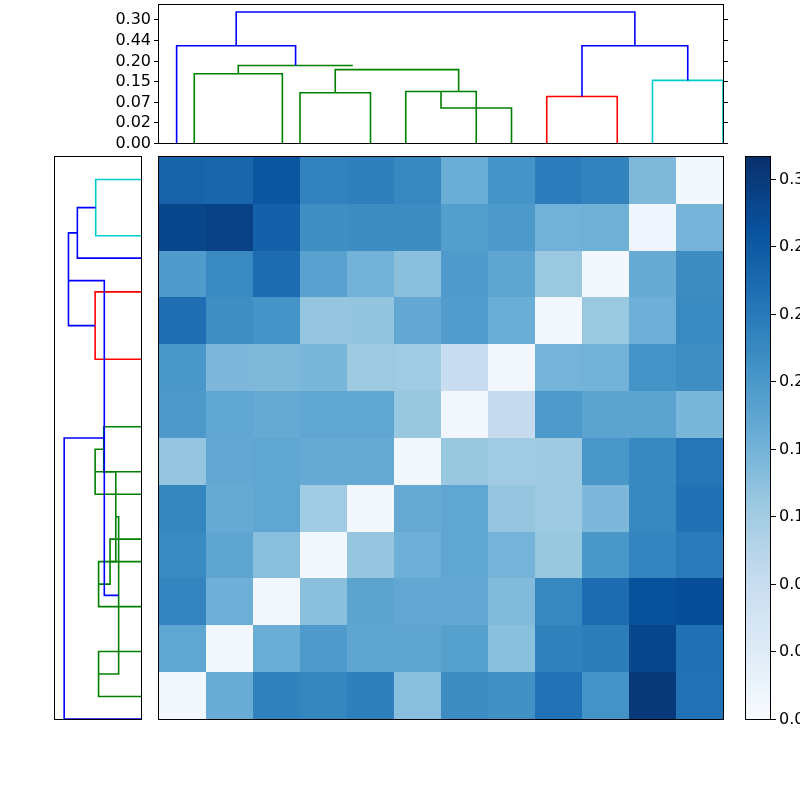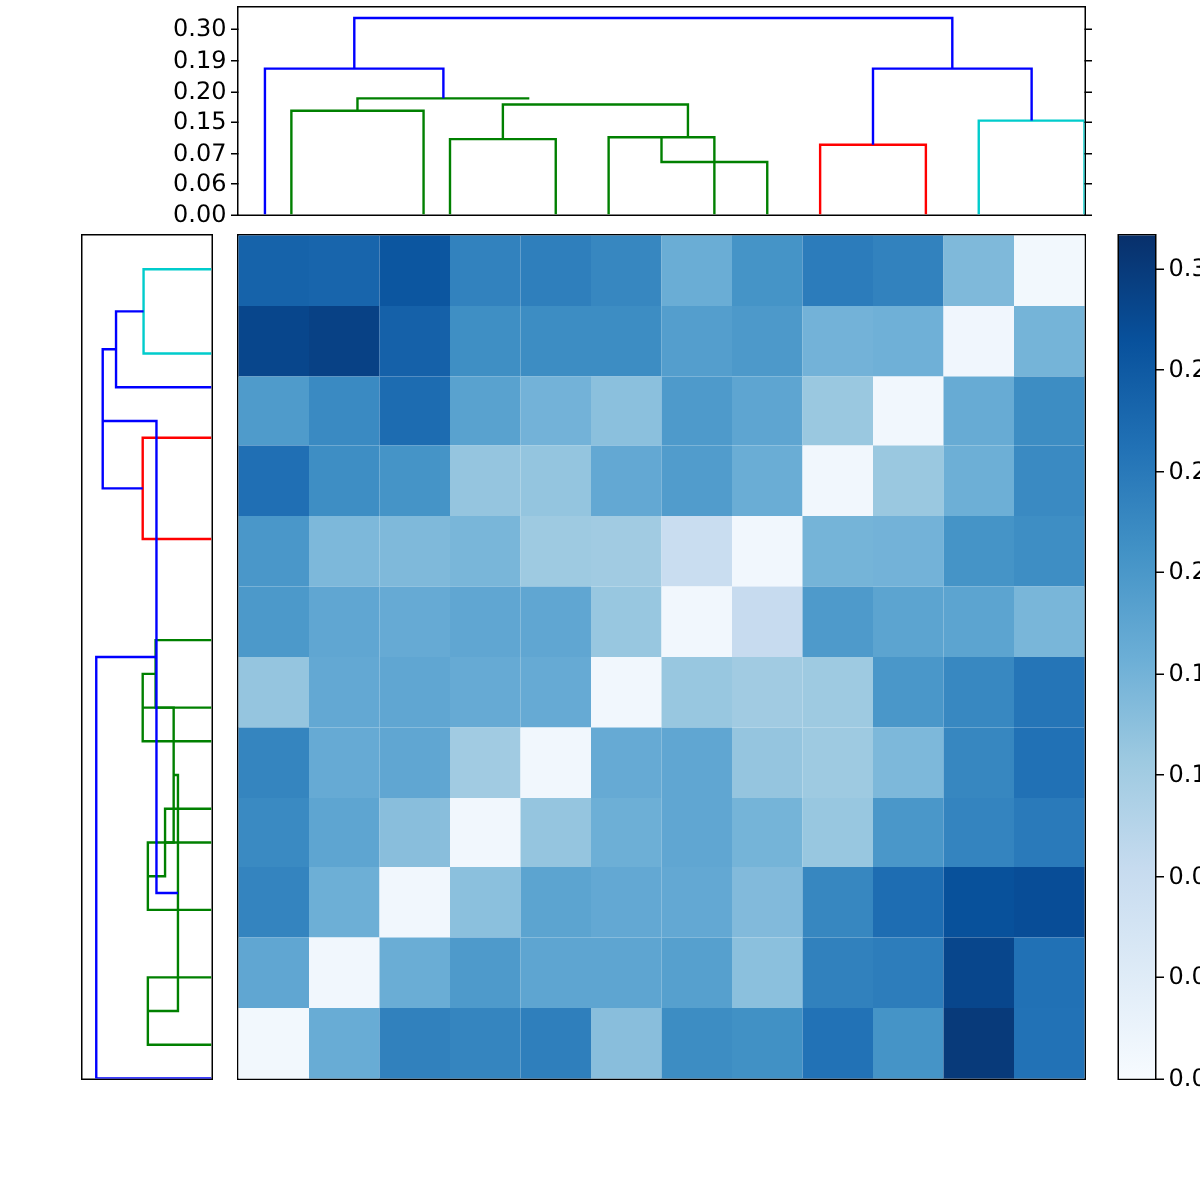--- a/index.html
+++ b/index.html
@@ -121,33 +121,33 @@
 
 <div id="figure">
 
   <div class="panel" id="col-dendro">
     <div id="col-dendro-axis">
         <div class="yaxis-tick" style="top: 138px;"></div>
         <div class="yaxis-tick-right" style="top: 138px;"></div>
         <div class="yaxis-label" style="top: 138px;">0.00</div>
         <div class="yaxis-tick" style="top: 117.403px;"></div>
         <div class="yaxis-tick-right" style="top: 117.403px;"></div>
-        <div class="yaxis-label" style="top: 117.403px;">0.06</div>
+        <div class="yaxis-label" style="top: 117.403px;">0.02</div>
         <div class="yaxis-tick" style="top: 96.806px;"></div>
         <div class="yaxis-tick-right" style="top: 96.806px;"></div>
         <div class="yaxis-label" style="top: 96.806px;">0.07</div>
         <div class="yaxis-tick" style="top: 76.209px;"></div>
         <div class="yaxis-tick-right" style="top: 76.209px;"></div>
         <div class="yaxis-label" style="top: 76.209px;">0.15</div>
         <div class="yaxis-tick" style="top: 55.6119px;"></div>
         <div class="yaxis-tick-right" style="top: 55.6119px;"></div>
         <div class="yaxis-label" style="top: 55.6119px;">0.20</div>
         <div class="yaxis-tick" style="top: 35.0149px;"></div>
         <div class="yaxis-tick-right" style="top: 35.0149px;"></div>
-        <div class="yaxis-label" style="top: 35.0149px;">0.19</div>
+        <div class="yaxis-label" style="top: 35.0149px;">0.44</div>
         <div class="yaxis-tick" style="top: 14.4179px;"></div>
         <div class="yaxis-tick-right" style="top: 14.4179px;"></div>
         <div class="yaxis-label" style="top: 14.4179px;">0.30</div>
       </div>
     <svg id="col-dendro-svg" width="564" height="138" viewBox="0 0 564 138">
         <path d="M 35.25 138 L 35.25 68.79402985074627 L 123.375 68.79402985074627 L 123.375 138" fill="none" stroke="#008000" stroke-width="1.6"></path>
         <path d="M 79.3125 68.79402985074627 L 79.3125 60.55522388059701 L 193.875 60.55522388059701 L 193.875 60.55522388059701" fill="none" stroke="#008000" stroke-width="1.6"></path>
         <path d="M 141 138 L 141 87.74328358208956 L 211.5 87.74328358208956 L 211.5 138" fill="none" stroke="#008000" stroke-width="1.6"></path>
         <path d="M 246.75 138 L 246.75 86.50746268656717 L 317.25 86.50746268656717 L 317.25 138" fill="none" stroke="#008000" stroke-width="1.6"></path>
         <path d="M 282 86.50746268656717 L 282 102.98507462686567 L 352.5 102.98507462686567 L 352.5 138" fill="none" stroke="#008000" stroke-width="1.6"></path>

